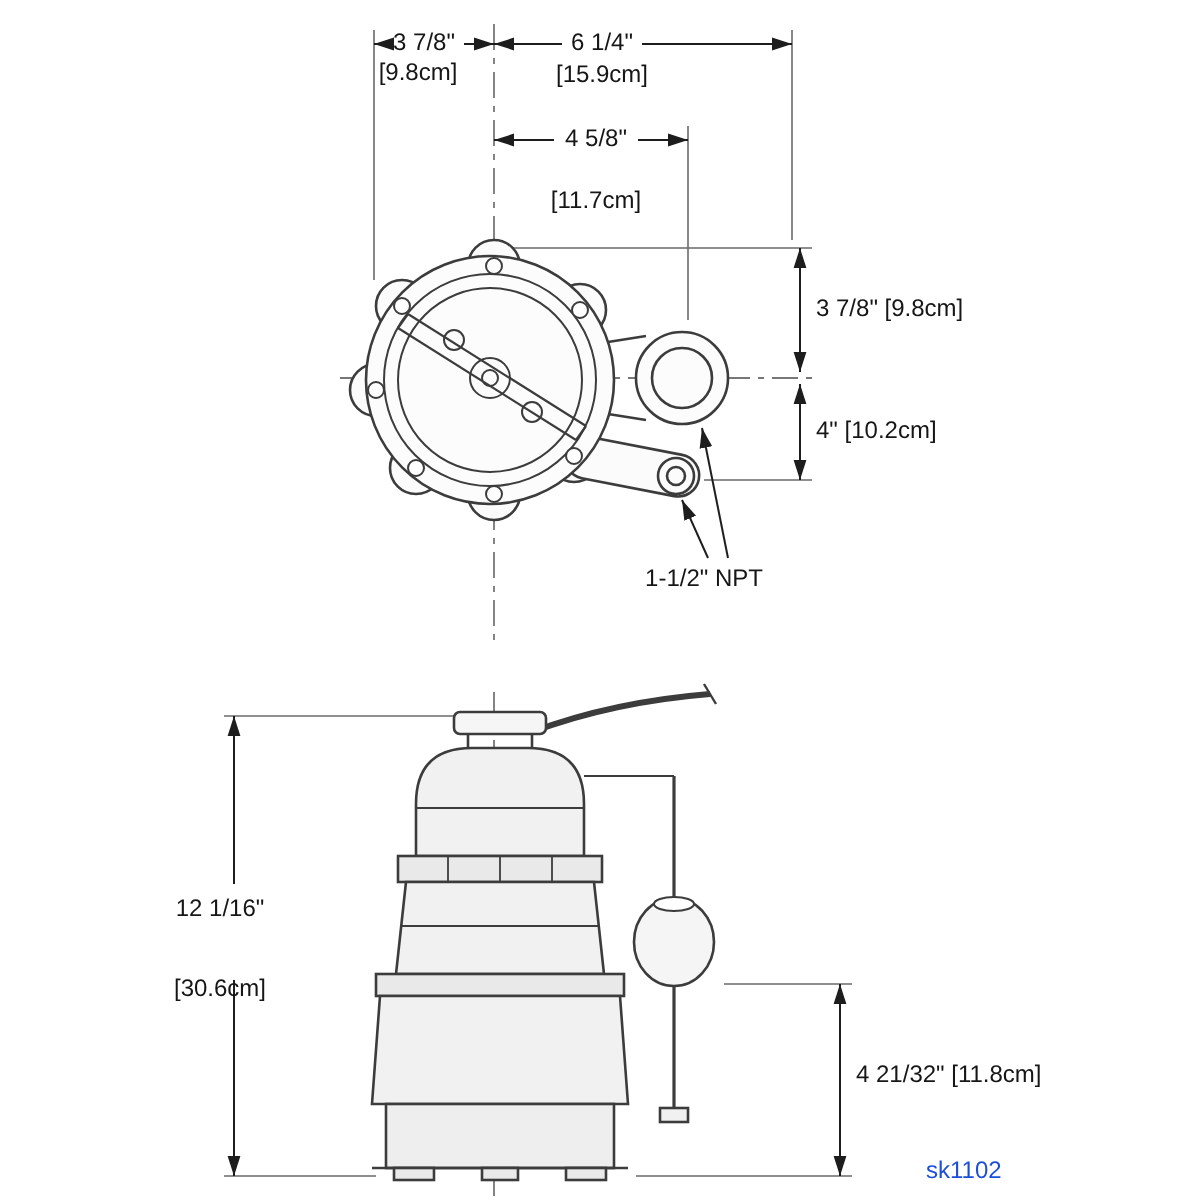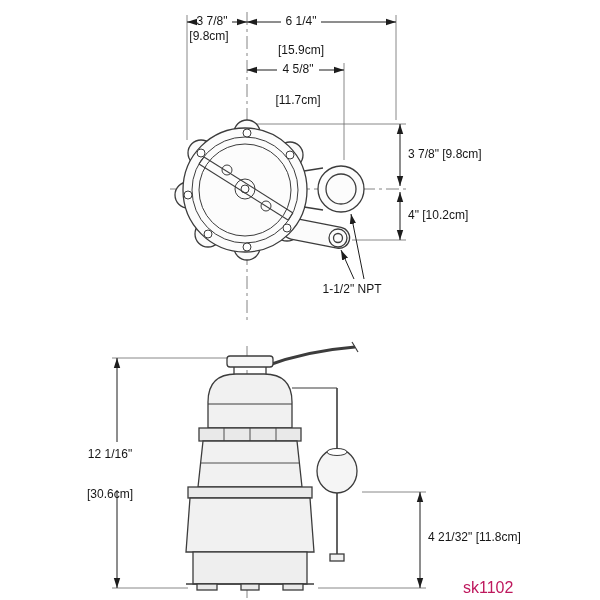--- a/index.html
+++ b/index.html
@@ -1,21 +1,21 @@
 <!DOCTYPE html>
 <html><head>
 <meta charset="utf-8">
 <style>
   html,body{margin:0;padding:0;background:#fff;}
   .stage{position:relative;width:600px;height:600px;background:#ffffff;overflow:hidden;
          font-family:"Liberation Sans",sans-serif;}
   .stage svg{position:absolute;left:0;top:0;}
   .lbl{position:absolute;font-size:12px;line-height:1.15;color:#161616;white-space:nowrap;}
   .lbl.c{transform:translateX(-50%);}
-  .code{font-size:16px;color:#be185d;}
+  .code{font-size:12px;color:#1d4ed8;}
 </style>
 </head>
 <body>
 
 <div class="stage">
 
   <svg width="600" height="600" viewBox="0 0 600 600">
     <defs>
       <marker id="ar" markerWidth="11" markerHeight="8" refX="10" refY="4" orient="auto" markerUnits="userSpaceOnUse">
         <path d="M0,0.8 L10,4 L0,7.2 Z" fill="#1d1d1d"></path>
@@ -128,21 +128,21 @@
       <line x1="420" y1="492" x2="420" y2="588" marker-start="url(#al)" marker-end="url(#ar)"></line>
       <line x1="364" y1="279" x2="351" y2="214" marker-end="url(#ar)"></line>
       <line x1="354" y1="279" x2="341" y2="250" marker-end="url(#ar)"></line>
     </g>
   </svg>
 
   <div class="lbl c" style="left:212px;top:15px">3 7/8"</div>
   <div class="lbl c" style="left:209px;top:30px">[9.8cm]</div>
 
   <div class="lbl c" style="left:301px;top:15px">6 1/4"</div>
-  <div class="lbl c" style="left:301px;top:44px">[15.9cm]</div>
+  <div class="lbl c" style="left:301px;top:31px">[15.9cm]</div>
 
   <div class="lbl c" style="left:298px;top:63px">4 5/8"</div>
   <div class="lbl c" style="left:298px;top:94px">[11.7cm]</div>
 
   <div class="lbl" style="left:408px;top:148px">3 7/8" [9.8cm]</div>
   <div class="lbl" style="left:408px;top:209px">4" [10.2cm]</div>
 
   <div class="lbl c" style="left:352px;top:283px">1-1/2" NPT</div>
 
   <div class="lbl c" style="left:110px;top:448px">12 1/16"</div>

